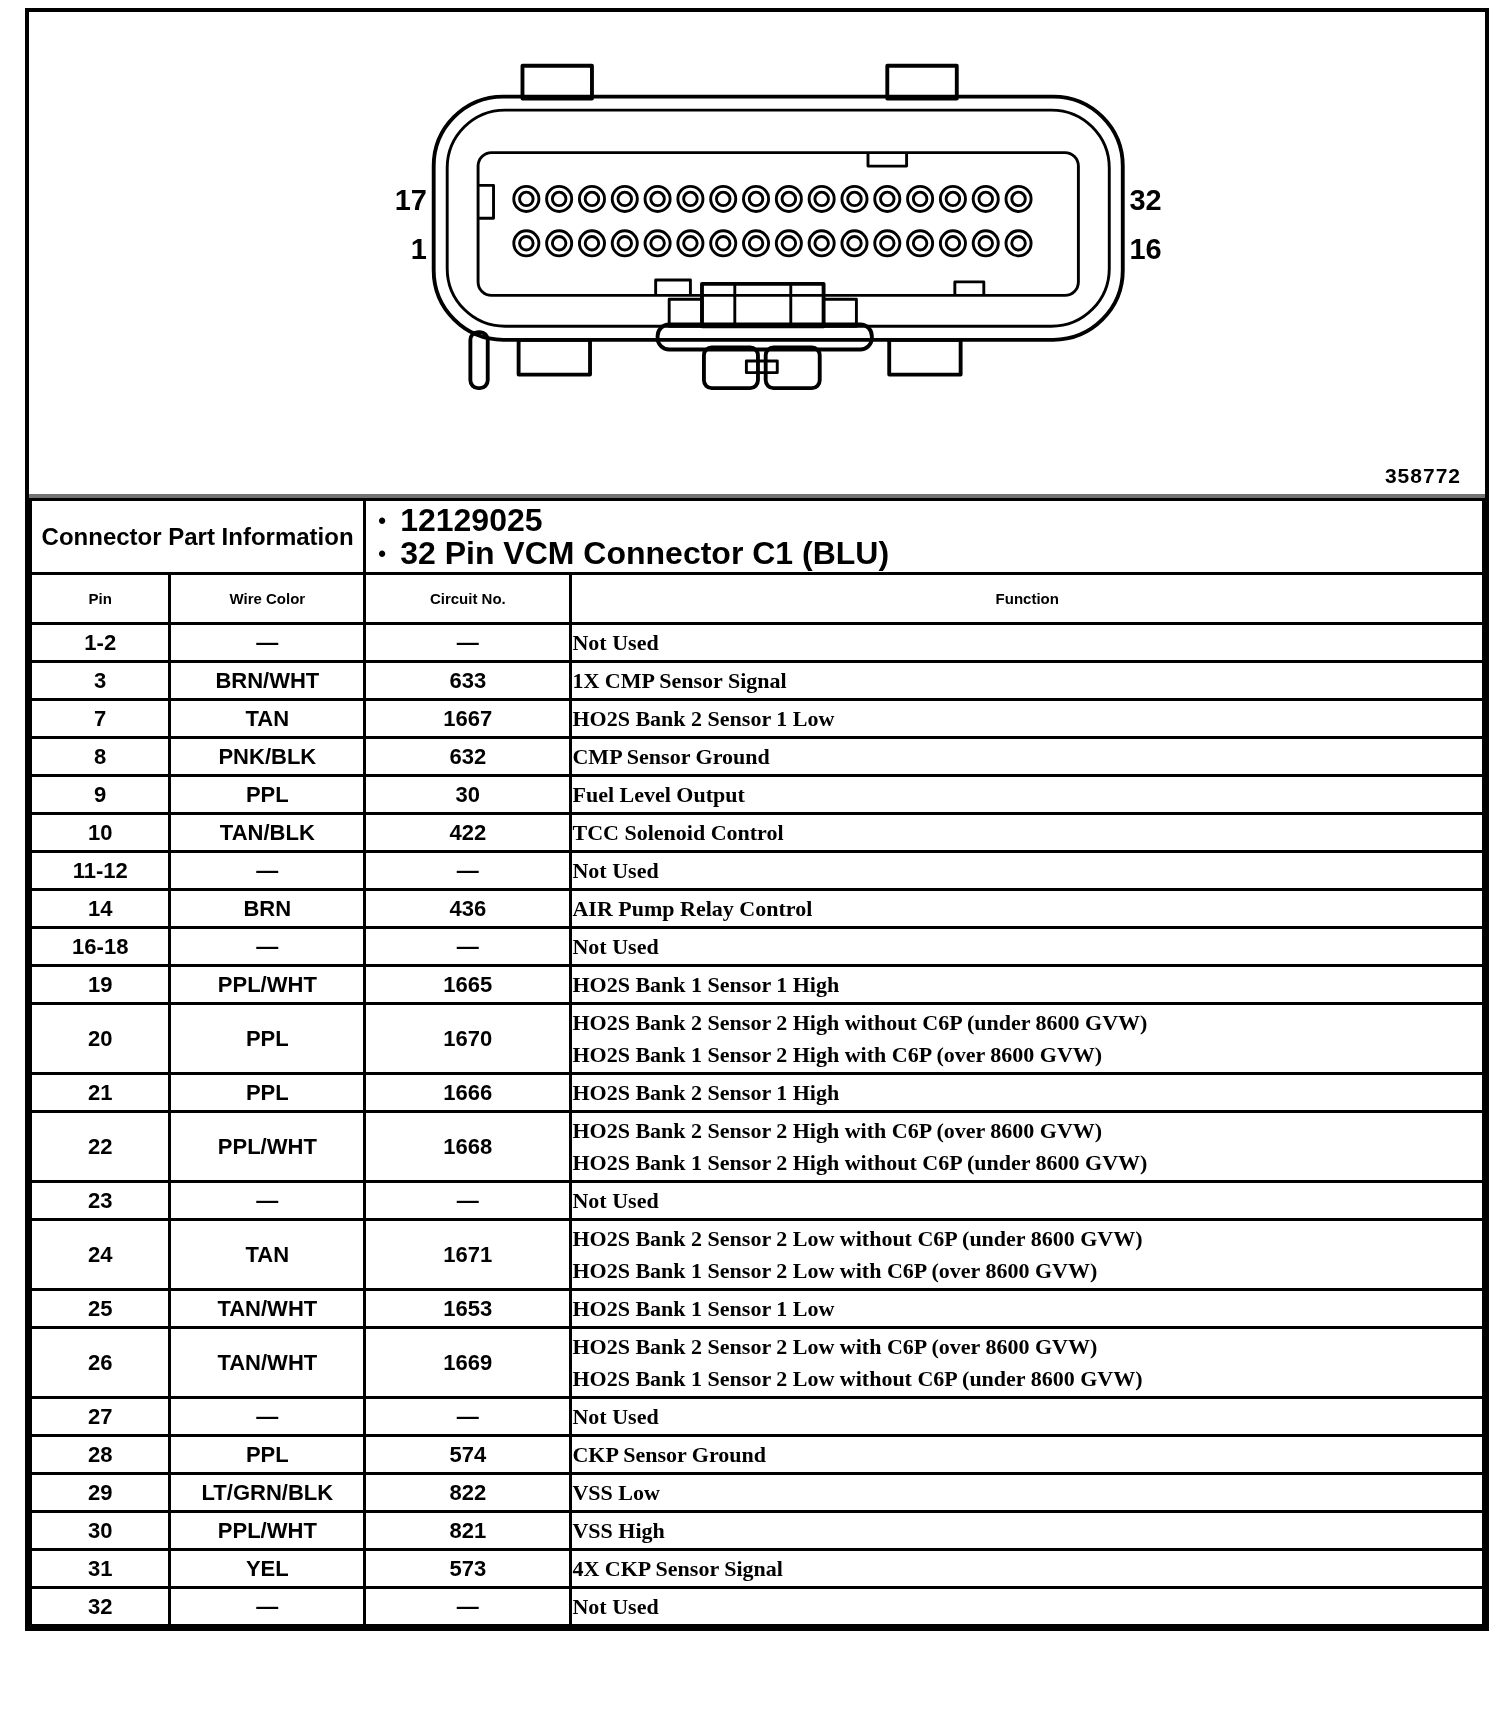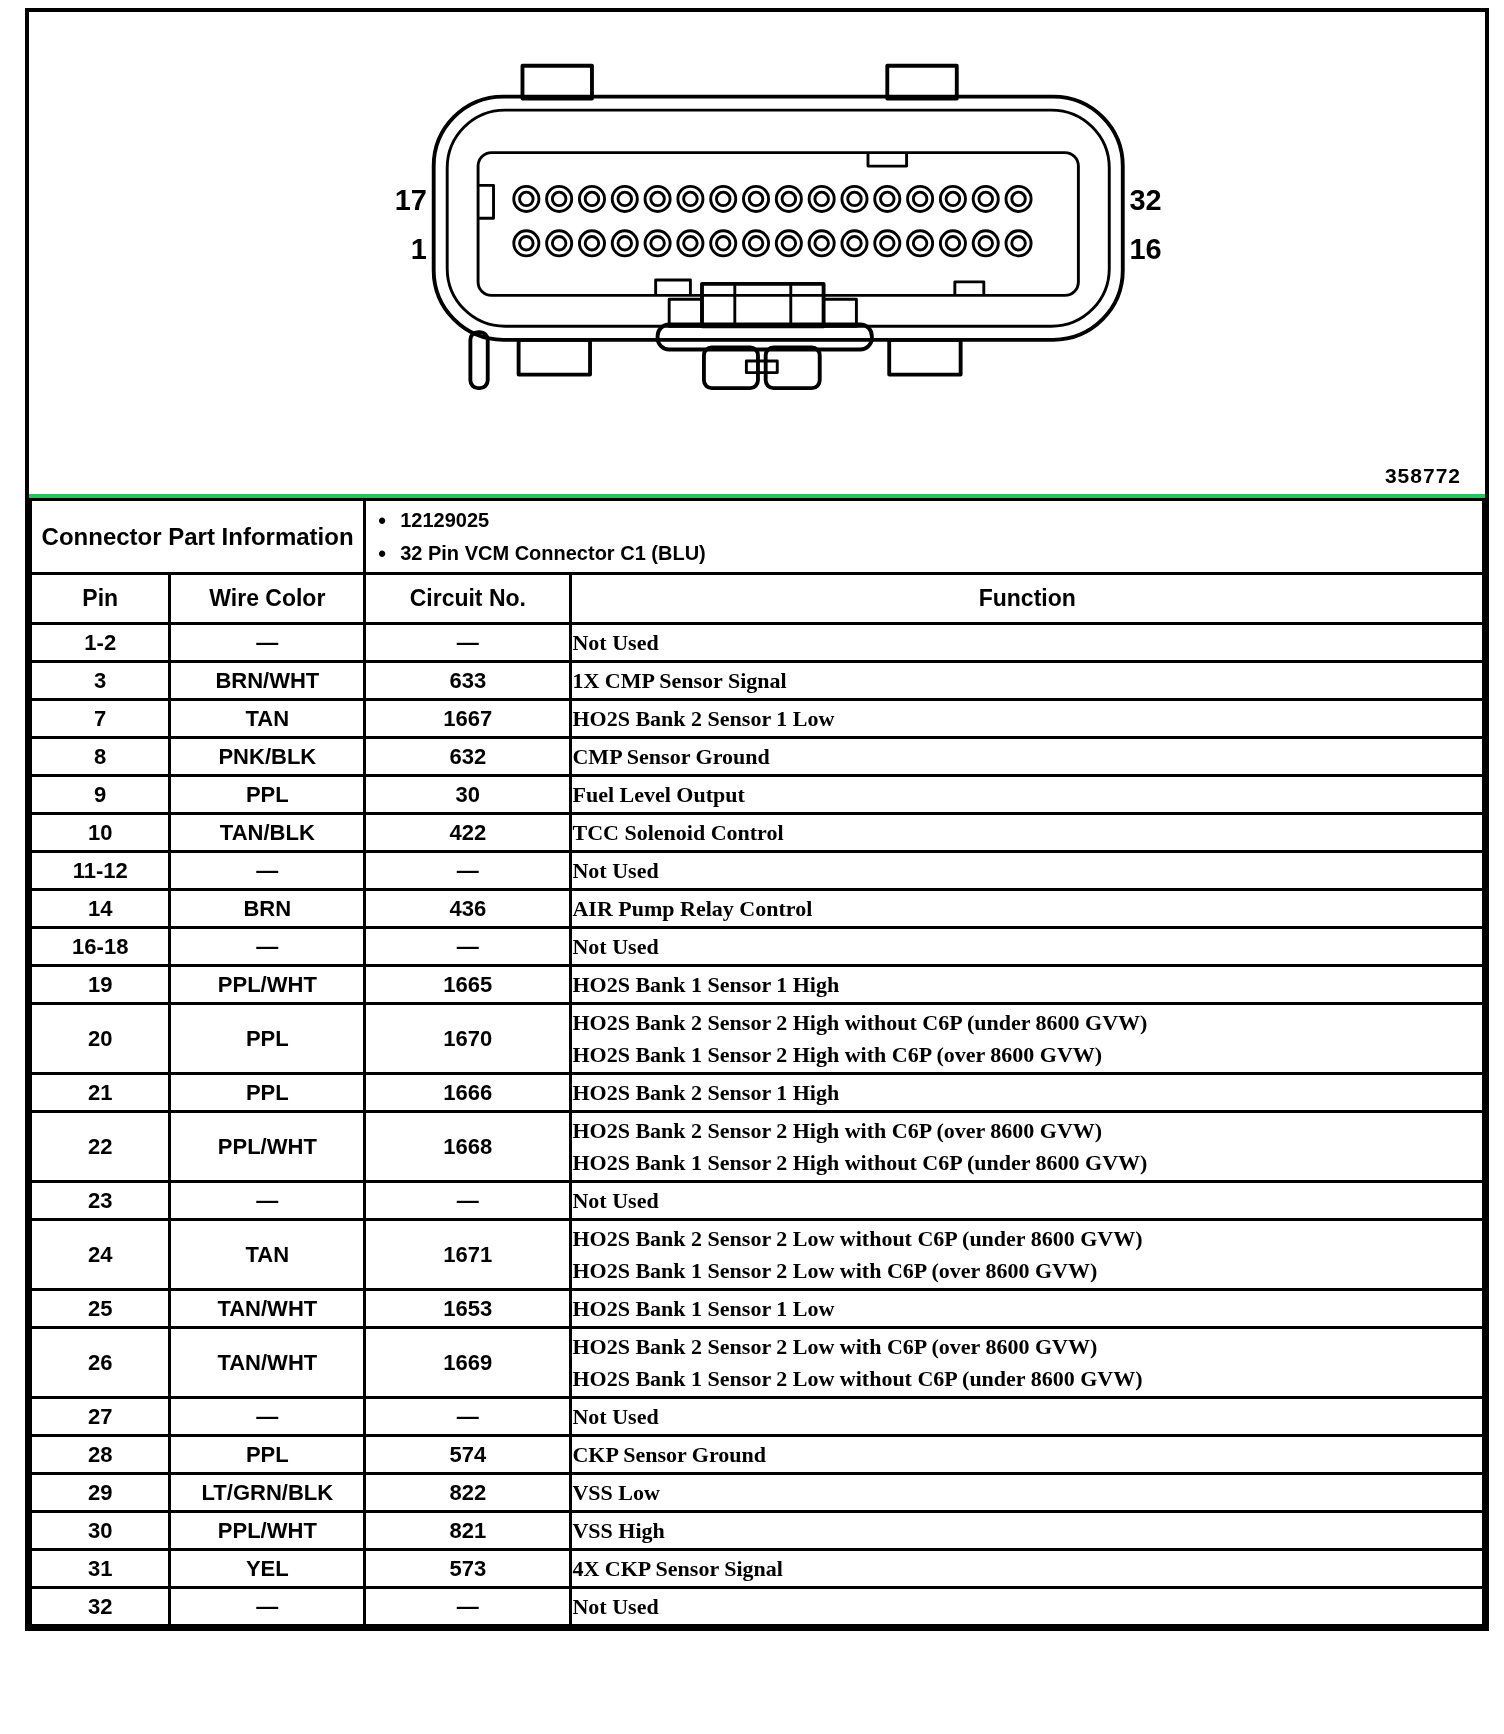--- a/index.html
+++ b/index.html
@@ -21,21 +21,21 @@
     left: 25px; top: 8px;
     width: 1464px;
     border: 4px solid #000;
     box-sizing: border-box;
     background: #fff;
   }
   
   .figure-area {
     position: relative;
     height: 440px;
-    border-bottom: 4px solid #22c55e;
+    border-bottom: 4px solid #737373;
     text-align: right;
   }
   svg.connector { display: block; margin: 42px auto 0 auto; }
   svg.connector .ln  { stroke: #000; fill: none; stroke-width: 4; stroke-linejoin: round; }
   svg.connector .ln2 { stroke: #000; fill: none; stroke-width: 3; stroke-linejoin: round; }
   svg.connector text {
     fill: #000; stroke: none;
     font-family: "Liberation Sans", sans-serif;
     font-weight: bold; font-size: 30px;
   }
@@ -66,30 +66,30 @@
   th.part-info {
     font-size: 24px;
     text-align: center;
     line-height: 30px;
     padding: 4px 28px;
   }
   th.part-bullets { text-align: left; vertical-align: middle; }
   th.part-bullets ul {
     list-style: none;
     margin: 0; padding: 2px 16px 2px 34px;
-    font-size: 20px;
+    font-size: 32px;
   }
   th.part-bullets li { line-height: 33px; position: relative; }
   th.part-bullets li::before {
     content: "•";
     position: absolute; left: -22px;
     font-size: 22px;
   }
   tr.hdr-cols { height: 50px; }
-  tr.hdr-cols th { font-size: 23px; text-align: center; }
+  tr.hdr-cols th { font-size: 15px; text-align: center; }
 
   tbody tr       { height: 38px; }
   tbody tr.tall  { height: 70px; }
   tbody td { font-size: 22px; vertical-align: middle; }
   td.c-pin, td.c-wire, td.c-circuit { text-align: center; }
   td.c-func { text-align: left; padding-left: 12px; font-family: Liberation Serif, serif; }
   td.c-func .fn-line { line-height: 32px; }
 </style>
 </head>
 <body>

